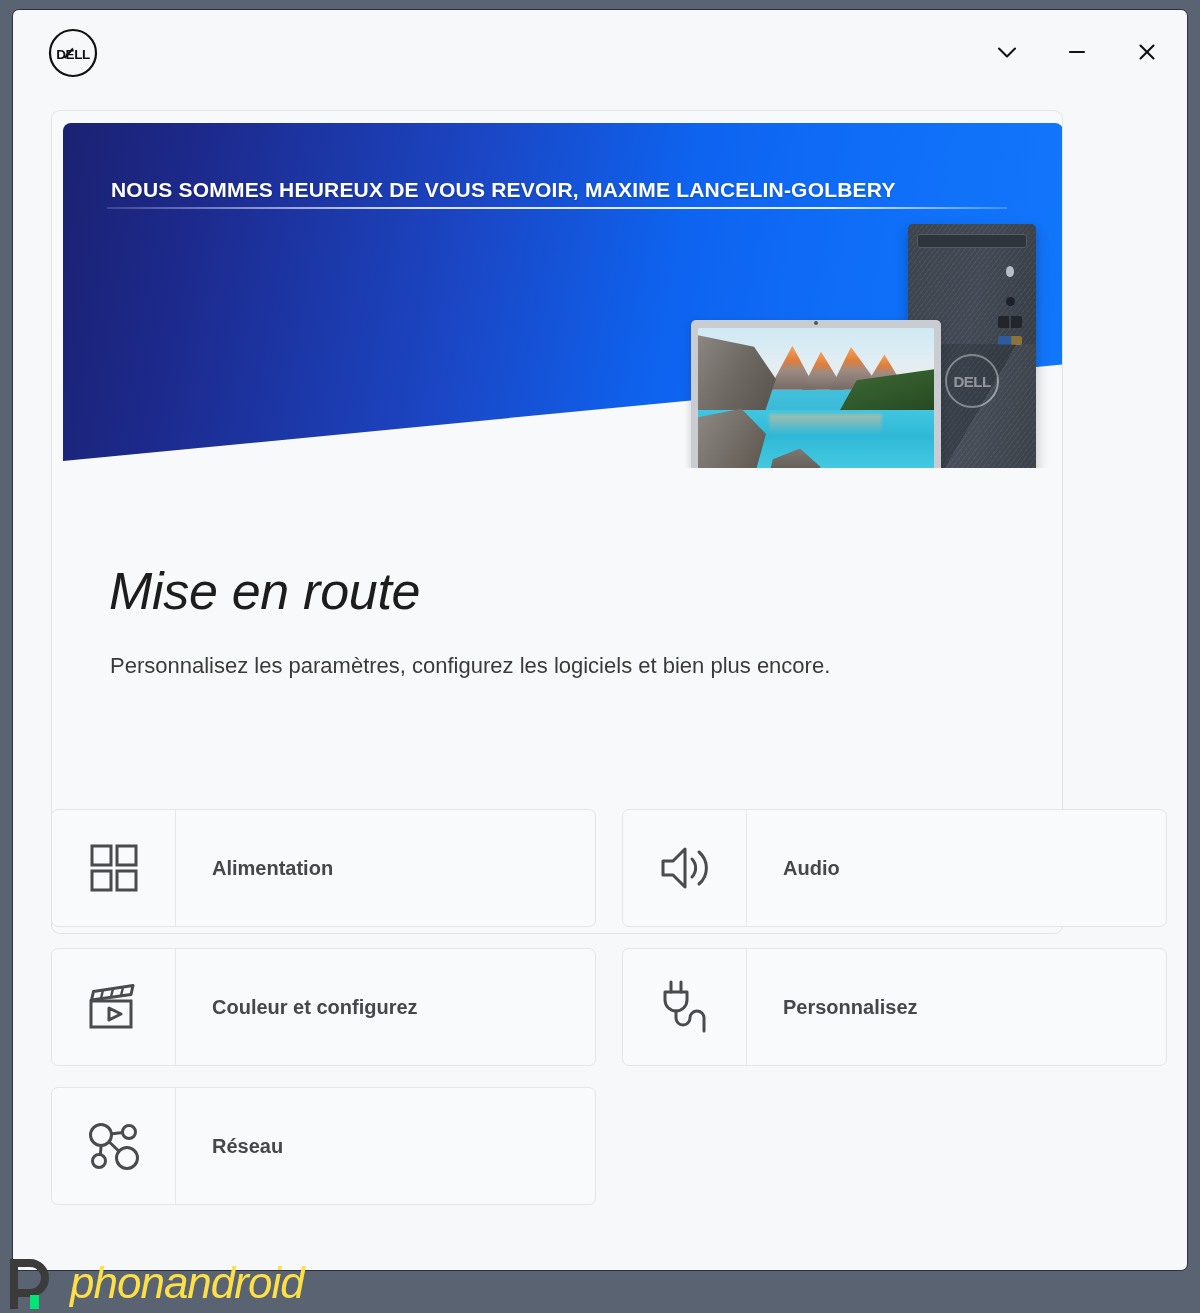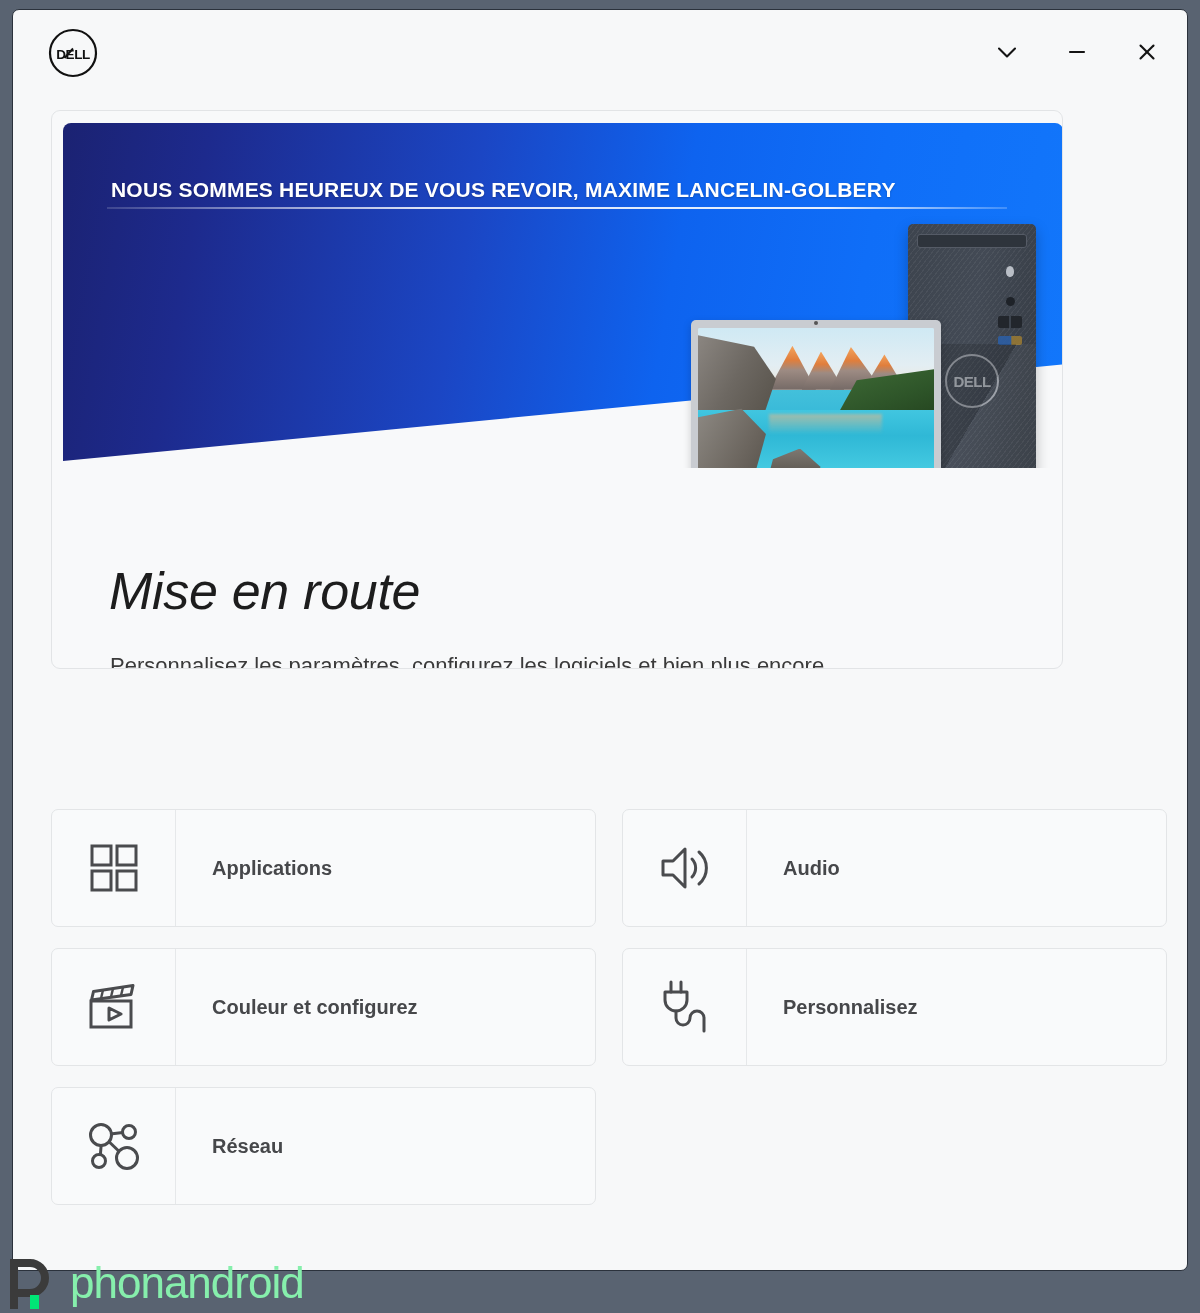--- a/index.html
+++ b/index.html
@@ -38,21 +38,21 @@
   .wc-btn {
     width: 44px; height: 44px;
     display: flex; align-items: center; justify-content: center;
     cursor: pointer; background: none; border: none;
   }
 
   
   .hero-card {
     position: absolute;
     left: 38px; top: 100px;
-    width: 1012px; height: 559px;
+    width: 1012px; height: 824px;
     background: #f8f9fa;
     border: 1px solid #e2e4e6;
     border-radius: 9px;
     overflow: hidden;
   }
   .hero-banner {
     position: absolute; left: 11px; top: 12px;
     width: 1000px; height: 345px;
     overflow: hidden;
   }
@@ -245,22 +245,22 @@
     padding-left: 36px;
     font-size: 20px; font-weight: bold; color: #46474a;
   }
 
   
   .watermark {
     position: absolute; left: 8px; top: 1253px;
     display: flex; align-items: center; gap: 14px;
   }
   .wm-text {
-    font-size: 44px; font-weight: 500; color: #86efac;
-    letter-spacing: -1px; line-height: 1;
+    font-size: 44px; font-weight: 500; color: #fde047;
+    letter-spacing: -1px; line-height: 1; font-style: italic;
   }
 </style>
 </head>
 <body>
 
 <div id="root">
 
   <div class="window">
 
     <div class="titlebar">
@@ -344,21 +344,21 @@
 
       <div class="tile">
         <div class="tile-icon">
           <svg width="54" height="54" viewBox="0 0 54 54" aria-hidden="true">
             <rect x="5" y="5" width="19" height="19" fill="none" stroke="#4a4b4e" stroke-width="3"></rect>
             <rect x="30" y="5" width="19" height="19" fill="none" stroke="#4a4b4e" stroke-width="3"></rect>
             <rect x="5" y="30" width="19" height="19" fill="none" stroke="#4a4b4e" stroke-width="3"></rect>
             <rect x="30" y="30" width="19" height="19" fill="none" stroke="#4a4b4e" stroke-width="3"></rect>
           </svg>
         </div>
-        <div class="tile-label">Applications</div>
+        <div class="tile-label">Alimentation</div>
       </div>
 
       <div class="tile">
         <div class="tile-icon">
           <svg width="56" height="56" viewBox="0 0 56 56" aria-hidden="true">
             <path d="M6 21 H16 L28 9 V47 L16 35 H6 Z" fill="none" stroke="#4a4b4e" stroke-width="3" stroke-linejoin="round"></path>
             <path d="M35 19 A13 13 0 0 1 35 37" fill="none" stroke="#4a4b4e" stroke-width="3" stroke-linecap="round"></path>
             <path d="M42 12 A21 21 0 0 1 42 44" fill="none" stroke="#4a4b4e" stroke-width="3" stroke-linecap="round"></path>
           </svg>
         </div>

